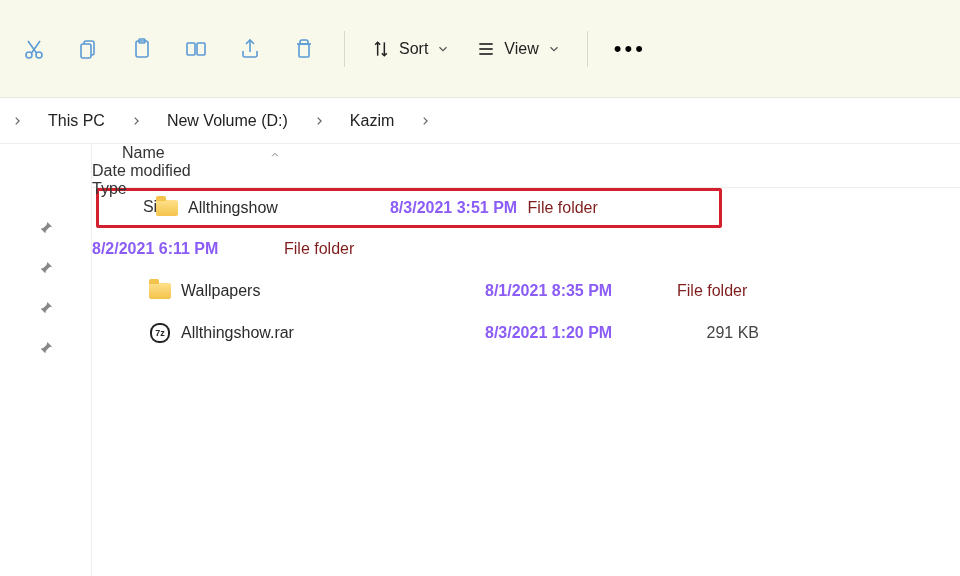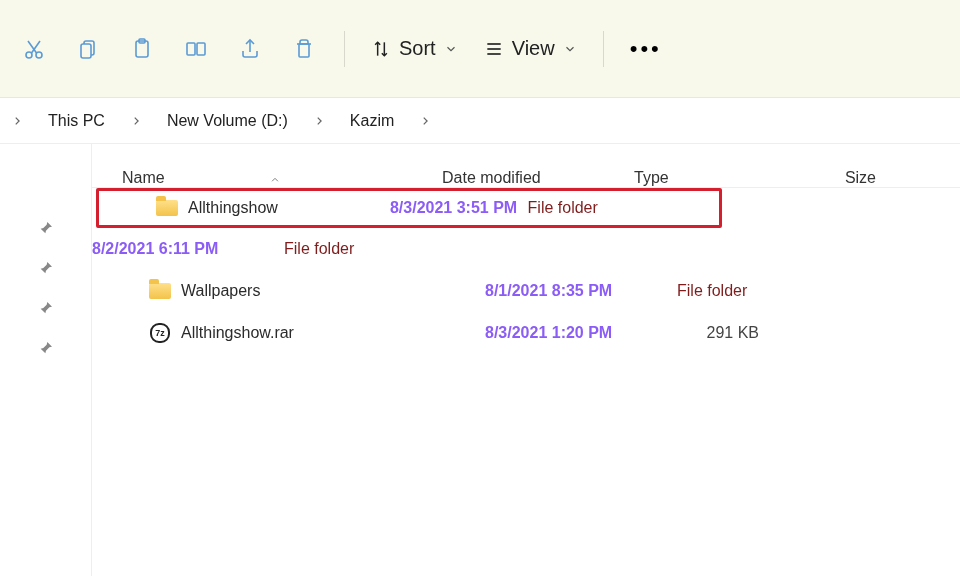--- a/index.html
+++ b/index.html
@@ -5,37 +5,37 @@
   * { box-sizing: border-box; margin: 0; padding: 0; font-family: "Segoe UI", Arial, sans-serif; }
   body { width: 960px; height: 576px; background: #fff; overflow: hidden; }
 
   .toolbar {
     height: 98px; background: #f8f9eb; display: flex; align-items: center;
     padding-left: 20px; gap: 26px; border-bottom: 1px solid #e8e8e0;
   }
   .toolbar .tool { width: 28px; height: 28px; display: flex; align-items: center; justify-content: center; cursor: pointer; }
   .toolbar .tool svg { width: 24px; height: 24px; stroke: #5b9bd5; stroke-width: 1.6; fill: none; }
   .toolbar .divider { width: 1px; height: 36px; background: #d8d8cc; }
-  .sortview { display: flex; align-items: center; gap: 8px; color: #222; font-size: 20px; cursor: pointer; }
+  .sortview { display: flex; align-items: center; gap: 8px; color: #222; font-size: 16px; cursor: pointer; }
   .sortview svg.icon { width: 20px; height: 20px; }
   .chev { width: 14px; height: 14px; }
   .more { font-size: 22px; letter-spacing: 3px; cursor: pointer; user-select: none; }
 
   .addrbar {
     height: 46px; border-bottom: 1px solid #eee; display: flex; align-items: center;
     padding-left: 12px; font-size: 16px; color: #222; gap: 26px;
   }
   .addrbar .seg { cursor: pointer; }
 
   .content { display: flex; height: calc(100% - 98px - 46px); }
   .nav { width: 92px; border-right: 1px solid #eee; padding-top: 76px; display: flex; flex-direction: column; align-items: center; gap: 24px; }
   .pin { width: 16px; height: 16px; cursor: pointer; }
 
   .list { flex: 1; }
-  .headers { display: flex; align-items: flex-end; height: 44px; border-bottom: 1px solid #eee; font-size: 16px; color: #333; }
+  .headers { display: flex; align-items: flex-start; height: 44px; border-bottom: 1px solid #eee; font-size: 16px; color: #333; flex-direction: column; }
   .col-name { width: 350px; padding-left: 30px; position: relative; }
   .col-date { width: 192px; }
   .col-type { width: 160px; }
   .col-size { width: 100px; text-align: right; padding-right: 18px; }
   .col-name .sort-up { position: absolute; left: 176px; top: 6px; }
 
   .row { display: flex; align-items: center; height: 42px; font-size: 16px; color: #2b2b2b; }
   .row.highlight { border: 3px solid #d4202e; border-radius: 2px; margin-left: 4px; width: 626px; height: 40px; }
   .row .cell-name { width: 350px; display: flex; align-items: center; margin-left: 43px; }
   .row.highlight .cell-name { width: 346px; }

